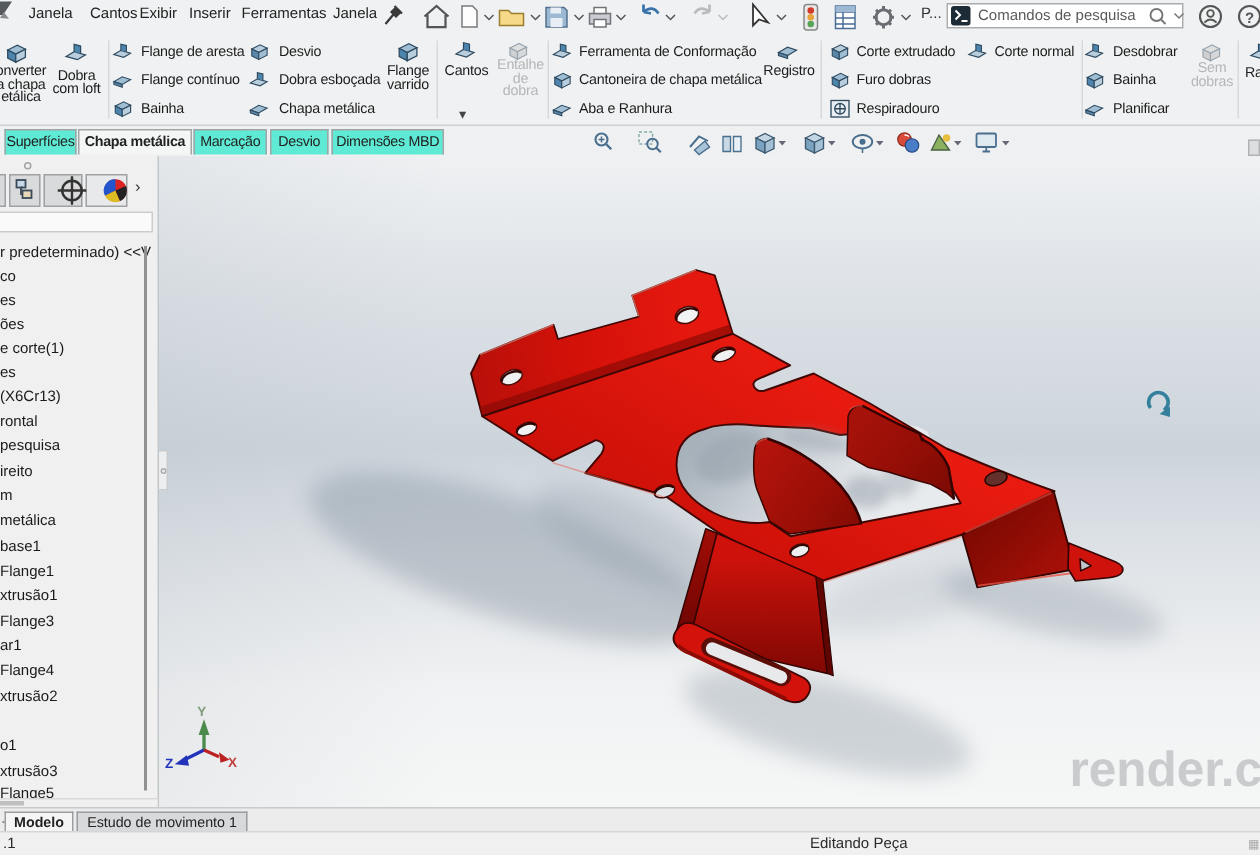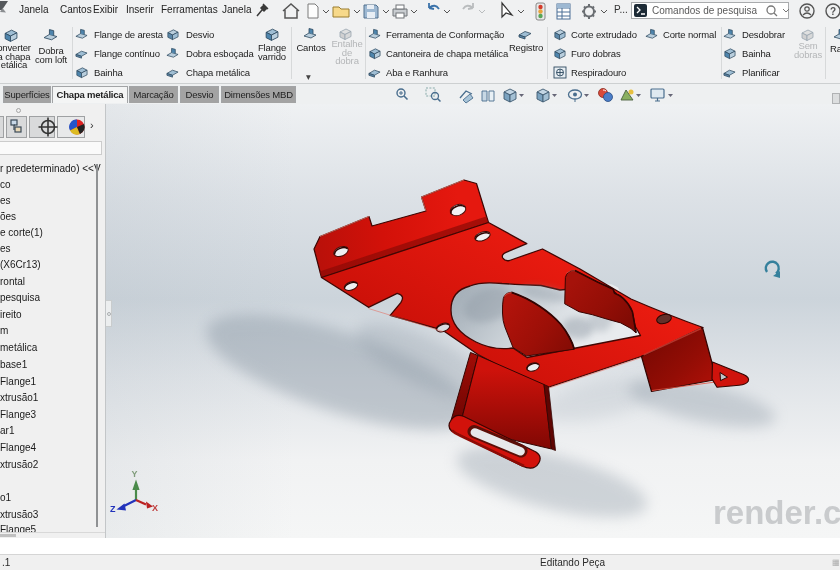--- a/index.html
+++ b/index.html
@@ -9,21 +9,21 @@
 #menubar{left:0;top:0;width:840px;height:22px;background:#f0f1f2;font-size:10px;color:#222}
 .mi{position:absolute;top:3px;height:14px;line-height:14px}
 
 #ribbon{left:0;top:22px;width:840px;height:62px;background:#f0f1f2;border-bottom:1px solid #cdd0d1;font-size:9.5px;letter-spacing:-0.15px;color:#1c1c1c}
 .sep{position:absolute;top:5px;height:52px;width:1px;background:#d7d9da}
 .rrow{position:absolute;height:13px;line-height:13px;white-space:nowrap}
 .rctr{position:absolute;text-align:center;line-height:8.5px;font-size:9.5px}
 .grey{color:#b4b6b8}
 
 #tabrow{left:0;top:84px;width:840px;height:20px;background:#eef0f1}
-.ctab{position:absolute;top:1.5px;height:17px;line-height:16px;font-size:9.5px;letter-spacing:-0.2px;color:#222;background:#a3a3a3;border:1px solid #a2a4a6;border-bottom:none;text-align:center}
+.ctab{position:absolute;top:1.5px;height:17px;line-height:16px;font-size:9.5px;letter-spacing:-0.2px;color:#222;background:#5eead4;border:1px solid #a2a4a6;border-bottom:none;text-align:center}
 .ctab.act{background:#f4f5f5;font-weight:bold}
 
 #vp{left:0;top:104px;width:840px;height:434px}
 
 #panel{left:0;top:104px;width:106px;height:434px;background:#f0f0f0;border-right:1px solid #c3c6c8;font-size:10px;color:#1a1a1a;overflow:hidden}
 .pline{position:absolute;white-space:nowrap;height:13px;line-height:13px}
 .hbox{position:absolute;top:12px;height:22px;background:#d9dadb;border:1px solid #9fa1a3}
 
 #btabs{left:0;top:538px;width:840px;height:16px;background:#ececec;border-top:1px solid #c8cacb;font-size:10px;color:#222}
 .btab{position:absolute;top:2px;height:14px;line-height:13px;padding:0 7px;font-size:9.5px;background:#d8d9da;border:1px solid #9b9da0;border-bottom:none}
@@ -527,19 +527,24 @@
   <div class="pline" style="left:0px;top:404px">xtrusão3</div>
   <div class="pline" style="left:0px;top:419px;height:9px;overflow:hidden">Flange5</div>
   <div class="abs" style="left:96px;top:60px;width:2px;height:363px;background:#8f9193"></div>
   <div class="abs" style="left:0;top:428px;width:106px;height:6px;background:#f0f0f0;border-top:1px solid #d8d8d8"></div>
   <div class="abs" style="left:0px;top:430px;width:16px;height:3px;background:#c0c0c0"></div>
 </div>
 
 <div class="abs" style="left:106px;top:300px;width:6px;height:27px;background:#eceeef;border:1px solid #c9cccd;border-left:none"></div>
 <div class="abs" style="left:107px;top:312px;width:4px;height:4px;border:1px solid #aaadaf;border-radius:50%"></div>
 
+<div id="btabs" class="abs">
+  <span class="abs" style="left:1px;top:4px;font-size:8px;color:#888">◂▸</span>
+  <div class="btab" style="left:3px;width:46px;text-align:center;padding:0;background:#f5f5f5;font-weight:bold">Modelo</div>
+  <div class="btab" style="left:51px;width:114px;text-align:center;padding:0">Estudo de movimento 1</div>
+</div>
 <div id="status" class="abs">
   <span class="abs" style="left:2px;top:2px">.1</span>
   <span class="abs" style="left:540px;top:2px">Editando Peça</span>
   <span class="abs" style="left:832px;top:3px;color:#aaa;font-size:8px">▦</span>
 </div>
 
 </div>
 
 </body></html>

